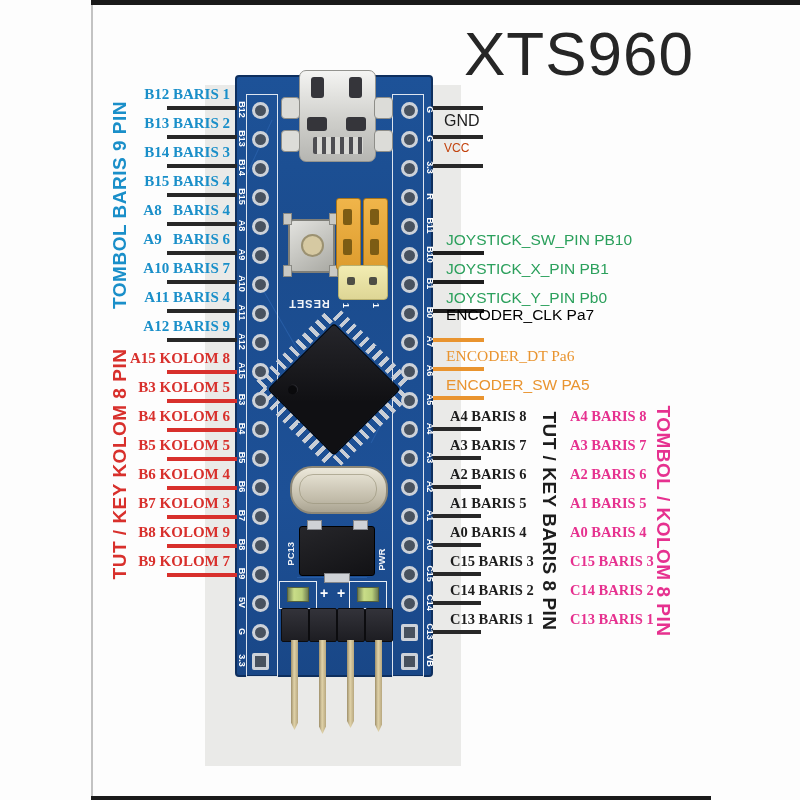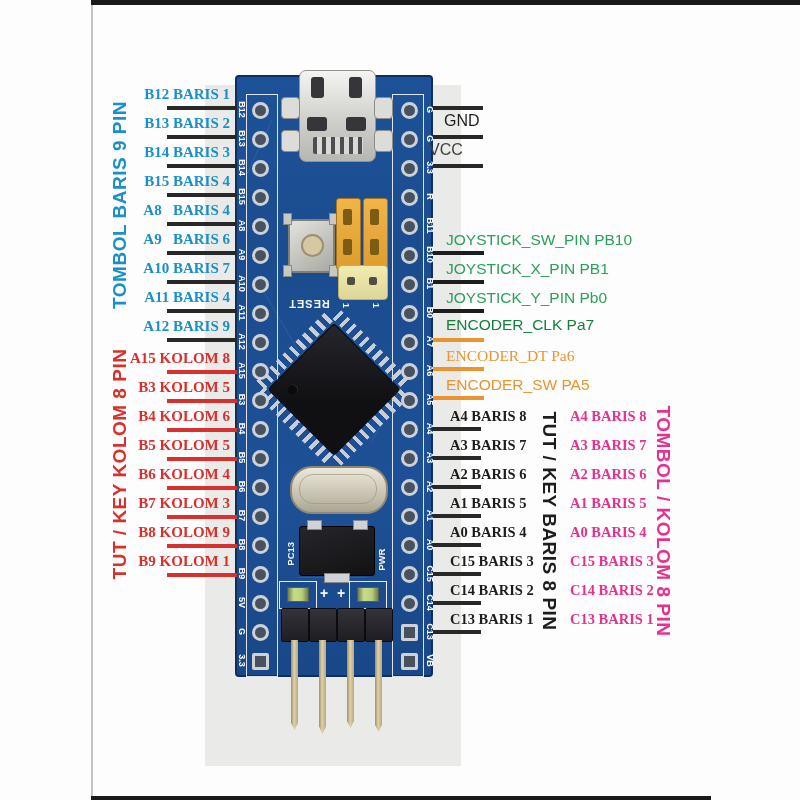--- a/index.html
+++ b/index.html
@@ -68,20 +68,21 @@
 </head>
 <body>
 
 <div id="canvas">
 
   <div class="abs frame-left"></div>
   <div class="abs bar-top"></div>
   <div class="abs bar-bottom"></div>
   <div class="abs gray-band"></div>
 
+  <h1 class="abs" id="title">XTS960</h1>
 
   <div class="abs vtext rot-ccw" style="left:1px;top:193px;color:#1a8fc9;">TOMBOL BARIS 9 PIN</div>
   <div class="abs vtext rot-ccw" style="left:1px;top:452px;color:#d8302c;">TUT / KEY KOLOM 8 PIN</div>
   <div class="abs vtext rot-cw" style="left:428px;top:509px;color:#1d1d1d;">TUT / KEY BARIS 8 PIN</div>
   <div class="abs vtext rot-cw" style="left:542px;top:509px;color:#e6318f;">TOMBOL / KOLOM 8 PIN</div>
 
   <div class="abs" id="board">
     <div class="trace" style="left:22px;top:40px;width:1px;height:60px;transform:rotate(25deg);"></div>
     <div class="trace" style="left:44px;top:210px;width:1px;height:70px;transform:rotate(-30deg);"></div>
     <div class="trace" style="left:150px;top:300px;width:1px;height:70px;transform:rotate(28deg);"></div>
@@ -272,34 +273,34 @@
       <div class="ann-label" style="position: absolute; left: 118px; top: 409px; width: 112px; text-align: right; color: rgb(216, 48, 44);">B4 KOLOM 6</div>
       <div class="lead" style="position: absolute; left: 167px; top: 457px; width: 70px; background: rgb(216, 48, 44);"></div>
       <div class="ann-label" style="position: absolute; left: 118px; top: 438px; width: 112px; text-align: right; color: rgb(216, 48, 44);">B5 KOLOM 5</div>
       <div class="lead" style="position: absolute; left: 167px; top: 486px; width: 70px; background: rgb(216, 48, 44);"></div>
       <div class="ann-label" style="position: absolute; left: 118px; top: 467px; width: 112px; text-align: right; color: rgb(216, 48, 44);">B6 KOLOM 4</div>
       <div class="lead" style="position: absolute; left: 167px; top: 515px; width: 70px; background: rgb(216, 48, 44);"></div>
       <div class="ann-label" style="position: absolute; left: 118px; top: 496px; width: 112px; text-align: right; color: rgb(216, 48, 44);">B7 KOLOM 3</div>
       <div class="lead" style="position: absolute; left: 167px; top: 544px; width: 70px; background: rgb(216, 48, 44);"></div>
       <div class="ann-label" style="position: absolute; left: 118px; top: 525px; width: 112px; text-align: right; color: rgb(216, 48, 44);">B8 KOLOM 9</div>
       <div class="lead" style="position: absolute; left: 167px; top: 573px; width: 70px; background: rgb(216, 48, 44);"></div>
-      <div class="ann-label" style="position: absolute; left: 118px; top: 554px; width: 112px; text-align: right; color: rgb(216, 48, 44);">B9 KOLOM 1</div>
+      <div class="ann-label" style="position: absolute; left: 118px; top: 554px; width: 112px; text-align: right; color: rgb(216, 48, 44);">B9 KOLOM 7</div>
       <div class="lead" style="position: absolute; left: 433px; top: 106px; width: 50px; background: rgb(40, 40, 40);"></div>
       <div class="lead" style="position: absolute; left: 433px; top: 135px; width: 50px; background: rgb(40, 40, 40);"></div>
       <div class="lead" style="position: absolute; left: 433px; top: 164px; width: 50px; background: rgb(40, 40, 40);"></div>
       <div class="ann-sans" style="position: absolute; left: 444px; top: 113px; color: rgb(29, 29, 29); font-size: 16px;">GND</div>
-      <div class="ann-sans" style="position: absolute; left: 429px; top: 142px; color: #404040; font-size: 16px;">VCC</div>
+      <div class="ann-sans" style="position: absolute; left: 444px; top: 142px; color: #c2410c; font-size: 12px;">VCC</div>
       <div class="lead" style="position: absolute; left: 433px; top: 251px; width: 51px; background: rgb(29, 29, 29);"></div>
       <div class="ann-sans" style="position: absolute; left: 446px; top: 232px; color: rgb(43, 160, 92);">JOYSTICK_SW_PIN PB10</div>
       <div class="lead" style="position: absolute; left: 433px; top: 280px; width: 51px; background: rgb(29, 29, 29);"></div>
       <div class="ann-sans" style="position: absolute; left: 446px; top: 261px; color: rgb(43, 160, 92);">JOYSTICK_X_PIN PB1</div>
       <div class="lead" style="position: absolute; left: 433px; top: 309px; width: 51px; background: rgb(29, 29, 29);"></div>
       <div class="ann-sans" style="position: absolute; left: 446px; top: 290px; color: rgb(43, 160, 92);">JOYSTICK_Y_PIN Pb0</div>
       <div class="lead" style="position: absolute; left: 433px; top: 338px; width: 51px; background: rgb(233, 148, 47);"></div>
-      <div class="ann-sans" style="position: absolute; left: 446px; top: 317px; color: #15803d;">ENCODER_CLK Pa7</div>
+      <div class="ann-sans" style="position: absolute; left: 446px; top: 307px; color: #000000;">ENCODER_CLK Pa7</div>
       <div class="lead" style="position: absolute; left: 433px; top: 367px; width: 51px; background: rgb(233, 148, 47);"></div>
       <div class="ann-sans" style="position: absolute; left: 446px; top: 348px; color: rgb(233, 148, 47); font-family: Liberation Serif, serif;">ENCODER_DT Pa6</div>
       <div class="lead" style="position: absolute; left: 433px; top: 396px; width: 51px; background: rgb(233, 148, 47);"></div>
       <div class="ann-sans" style="position: absolute; left: 446px; top: 377px; color: rgb(233, 148, 47);">ENCODER_SW PA5</div>
       <div class="lead" style="position: absolute; left: 433px; top: 427px; width: 48px; background: rgb(40, 40, 40);"></div>
       <div class="ann-label" style="position: absolute; left: 450px; top: 409px; width: 90px; color: rgb(29, 29, 29); font-size: 14.5px;">A4 BARIS 8</div>
       <div class="lead" style="position: absolute; left: 433px; top: 456px; width: 48px; background: rgb(40, 40, 40);"></div>
       <div class="ann-label" style="position: absolute; left: 450px; top: 438px; width: 90px; color: rgb(29, 29, 29); font-size: 14.5px;">A3 BARIS 7</div>
       <div class="lead" style="position: absolute; left: 433px; top: 485px; width: 48px; background: rgb(40, 40, 40);"></div>
       <div class="ann-label" style="position: absolute; left: 450px; top: 467px; width: 90px; color: rgb(29, 29, 29); font-size: 14.5px;">A2 BARIS 6</div>

